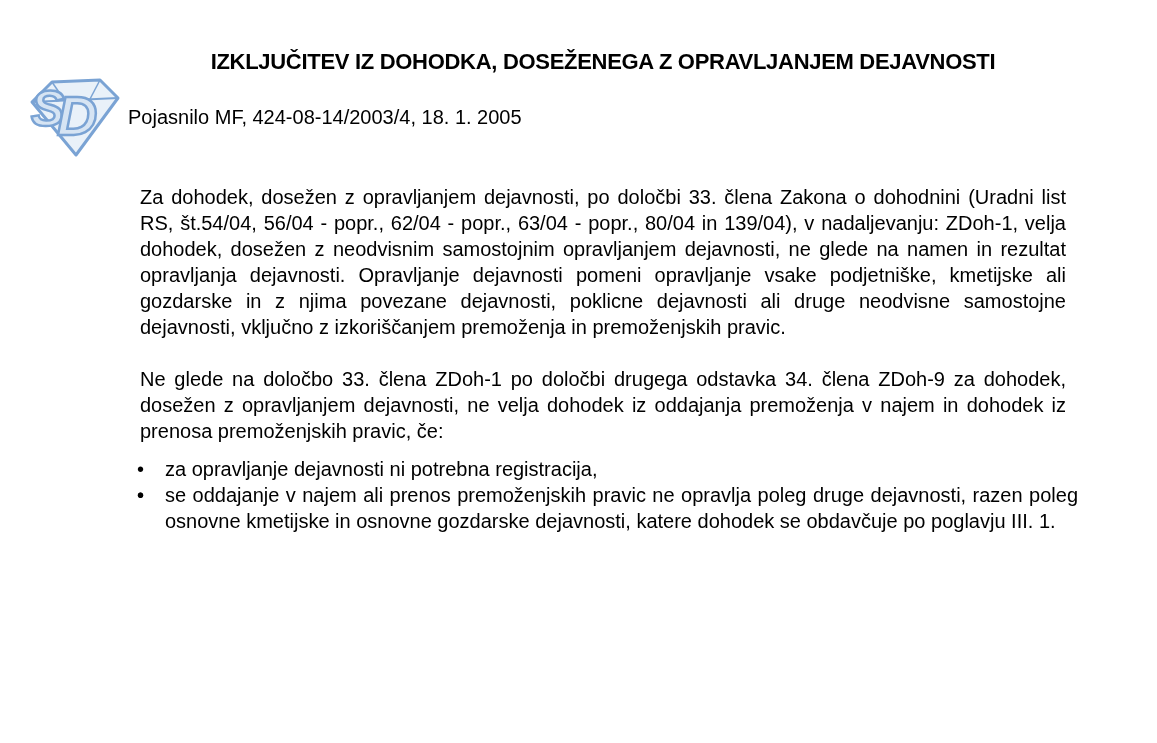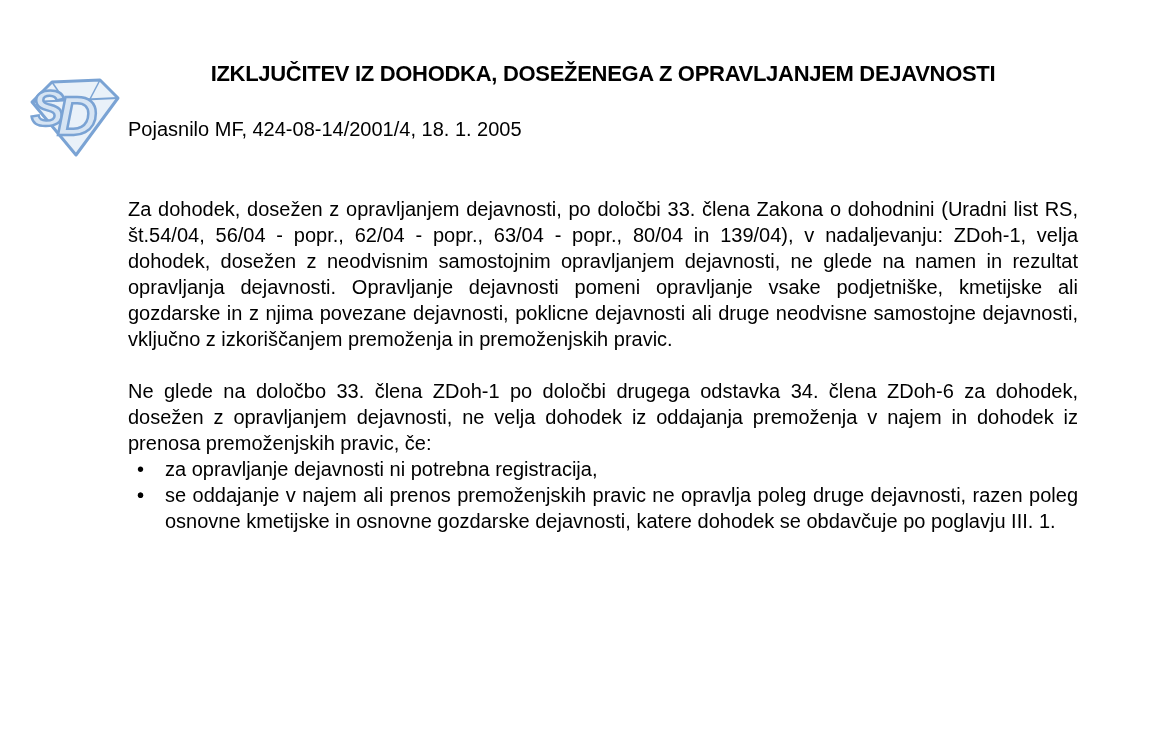--- a/index.html
+++ b/index.html
@@ -20,38 +20,38 @@
     left: 27px;
     top: 71px;
     width: 96px;
     height: 88px;
   }
   .content {
     position: absolute;
     left: 128px;
     top: 0;
     width: 950px;
-    padding-top: 60px;
+    padding-top: 48px;
     font-size: 20px;
     line-height: 26px;
   }
   .title {
     margin: 0;
     font-size: 22px;
     line-height: 28px;
     font-weight: bold;
     text-align: center;
     letter-spacing: -0.3px;
   }
   .title-line { display: block; }
   .reference {
     margin: 28px 0 0 0;
   }
   .para {
-    margin: 0;
+    margin: 12px;
     text-align: justify;
   }
   .para-1 { margin-top: 54px; }
   .para-2 { margin-top: 26px; }
   .bullets {
     margin: 0;
     padding: 0;
     list-style: none;
   }
   .bullets li {
@@ -80,25 +80,25 @@
       <text x="30" y="64" font-size="56" font-weight="bold" font-style="italic" font-family="Liberation Sans, sans-serif" stroke="#7aa3d4" stroke-width="2.5" fill="#d6e4f3">D</text>
     </svg>
   </div>
 
   <div class="content">
 
     <h1 class="title">
       <span class="title-line">IZKLJUČITEV IZ DOHODKA, DOSEŽENEGA Z OPRAVLJANJEM DEJAVNOSTI</span>
     </h1>
 
-    <p class="reference">Pojasnilo MF, 424-08-14/2001/4, 18. 1. 2005</p>
+    <p class="reference">Pojasnilo MF, 424-08-14/2003/4, 18. 1. 2005</p>
 
     <p class="para para-1">Za dohodek, dosežen z opravljanjem dejavnosti, po določbi 33. člena Zakona o dohodnini (Uradni list RS, št.54/04, 56/04 - popr., 62/04 - popr., 63/04 - popr., 80/04 in 139/04), v nadaljevanju: ZDoh-1, velja dohodek, dosežen z neodvisnim samostojnim opravljanjem dejavnosti, ne glede na namen in rezultat opravljanja dejavnosti. Opravljanje dejavnosti pomeni opravljanje vsake podjetniške, kmetijske ali gozdarske in z njima povezane dejavnosti, poklicne dejavnosti ali druge neodvisne samostojne dejavnosti, vključno z izkoriščanjem premoženja in premoženjskih pravic.</p>
 
-    <p class="para para-2">Ne glede na določbo 33. člena ZDoh-1 po določbi drugega odstavka 34. člena ZDoh-6 za dohodek, dosežen z opravljanjem dejavnosti, ne velja dohodek iz oddajanja premoženja v najem in dohodek iz prenosa premoženjskih pravic, če:</p>
+    <p class="para para-2">Ne glede na določbo 33. člena ZDoh-1 po določbi drugega odstavka 34. člena ZDoh-9 za dohodek, dosežen z opravljanjem dejavnosti, ne velja dohodek iz oddajanja premoženja v najem in dohodek iz prenosa premoženjskih pravic, če:</p>
 
     <ul class="bullets">
       <li>
         <span class="dot">•</span>
         <span>za opravljanje dejavnosti ni potrebna registracija,</span>
       </li>
       <li>
         <span class="dot">•</span>
       </li>
       <li>

